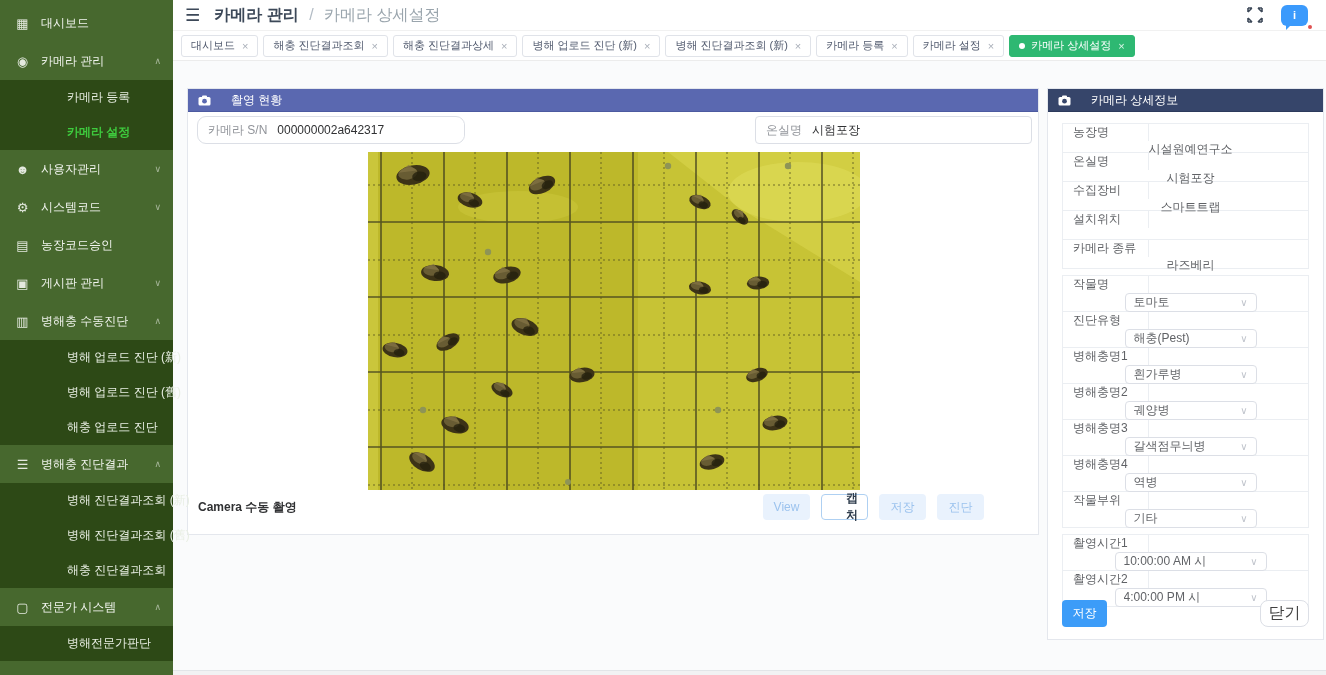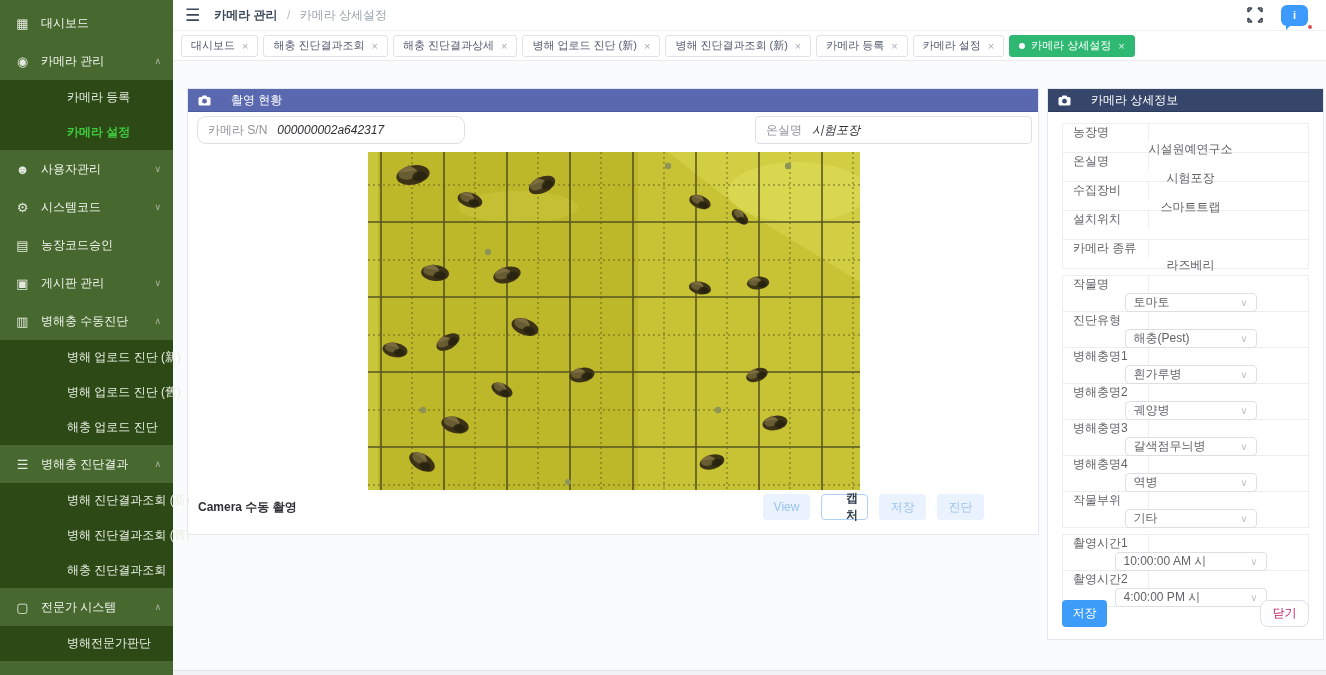--- a/index.html
+++ b/index.html
@@ -10,21 +10,21 @@
   .sidebar { position:absolute; left:0; top:0; width:173px; height:675px; background:#47682e; padding-top:4px; z-index:5; }
   .m-item { display:flex; align-items:center; height:38px; padding:0 12px 0 14px; font-size:12px; color:#f2f5ef; cursor:pointer; white-space:nowrap; }
   .m-item .ico { width:17px; margin-right:10px; font-size:13px; text-align:center; opacity:.92; flex:none; }
   .m-item .chev { margin-left:auto; font-size:9px; opacity:.55; }
   .m-item.sub { height:35px; background:#2d4916; padding-left:40px; color:#e9efe4; }
   .m-item.sub.active { color:#3ecb3e; font-weight:bold; }
 
   
   .topbar { position:absolute; left:173px; top:0; width:1153px; height:31px; background:#fff; border-bottom:1px solid #f1f1f1; display:flex; align-items:center; }
   .burger { font-size:17px; color:#3c4858; margin:0 14px 0 12px; cursor:pointer; line-height:1; }
-  .crumb { font-size:12px; }
+  .crumb { font-size:16px; }
   .crumb .sec { font-weight:bold; color:#3c4858; cursor:pointer; }
   .crumb .sep { color:#b3bcc5; margin:0 6px; }
   .crumb .page { color:#9aa5ad; }
   .top-right { margin-left:auto; display:flex; align-items:center; gap:18px; padding-right:18px; }
   .fs-icon { width:16px; height:16px; cursor:pointer; }
   .chat-bubble { position:relative; width:27px; height:21px; background:#3b9afc; border-radius:6px; color:#fff; font-size:11px; font-weight:bold; display:flex; align-items:center; justify-content:center; cursor:pointer; }
   .chat-bubble:after { content:""; position:absolute; left:5px; bottom:-4px; border:4px solid transparent; border-top-color:#3b9afc; border-left-color:#3b9afc; }
   .chat-dot { position:absolute; right:-4px; bottom:-3px; width:4px; height:4px; border-radius:50%; background:#e05252; }
 
   
@@ -41,21 +41,21 @@
   .content:after { content:""; position:absolute; left:0; bottom:0; width:100%; height:4px; background:#f1f2f3; border-top:1px solid #e2e5e8; }
   .card { position:absolute; background:#fff; border:1px solid #e4e7ed; }
   .card-hd { height:23px; display:flex; align-items:center; gap:20px; padding:0 10px; font-size:12px; color:#fff; }
   .card-main { left:14px; top:27px; width:852px; height:447px; }
   .card-main .card-hd { background:#5a68b0; border-bottom:1px solid #4c5aa0; }
   .card-right { left:874px; top:27px; width:277px; height:552px; }
   .card-right .card-hd { background:#36456a; border-bottom:1px solid #2c3a5c; }
 
   .igroup { position:absolute; height:28px; border:1px solid #dcdfe6; border-radius:4px; display:flex; align-items:center; background:#fff; font-size:12px; overflow:hidden; }
   .igroup .ilabel { padding:0 10px; color:#909399; white-space:nowrap; flex:none; }
-  .igroup input { border:0; outline:0; flex:1; font-size:12px; color:#303133; font-family:inherit; min-width:0;font-style:italic; }
+  .igroup input { border:0; outline:0; flex:1; font-size:12px; color:#303133; font-family:inherit; min-width:0; }
   #grp-sn { left:9px; top:27px; width:268px;border-radius:9px; }
   #grp-gh { left:567px; top:27px; width:277px; }
 
   .photo { position:absolute; left:180px; top:63px; width:492px; height:338px; }
   .photo svg { display:block; }
 
   .foot { position:absolute; left:0; top:405px; width:100%; height:26px; }
   .foot .caption { position:absolute; left:10px; top:5px; font-size:12px; font-weight:bold; color:#303133; }
   .btn { position:absolute; top:0; width:47px; height:26px; border-radius:4px; font-size:12px; display:flex; align-items:center; justify-content:center; cursor:pointer; border:1px solid transparent; }
   .btn.ghost { background:#e9f2fd; color:#9cc3ee; }
@@ -68,21 +68,21 @@
   .rp-row .lb { width:86px; flex:none; padding-left:10px; align-self:stretch; display:flex; align-items:center; border-right:1px solid #ebeef2; }
   .rp-row .vl { padding-left:10px; }
   .t1 .rp-row { height:29px; }
   .t2 .rp-row, .t3 .rp-row { height:36px; }
   .selbox { margin-left:10px; width:132px; height:26px; border:1px solid #dcdfe6; border-radius:4px; display:flex; align-items:center; padding:0 8px; background:#fff; cursor:pointer; }
   .selbox .sv { flex:1; font-size:12px; color:#606266; white-space:nowrap; overflow:hidden; }
   .selbox .ch { color:#c0c4cc; font-size:10px; flex:none; }
   .t3 .selbox { width:152px; }
   .rp-foot { position:absolute; left:0; bottom:12px; width:100%; padding:0 14px; display:flex; justify-content:space-between; }
   .btn-save { width:45px; height:27px; background:#3c9cf8; color:#fff; border-radius:4px; font-size:12px; display:flex; align-items:center; justify-content:center; cursor:pointer; }
-  .btn-close { width:49px; height:27px; background:#fff; color:#be185d; border:1px solid #dcdfe6; border-radius:8px; font-size:12px; display:flex; align-items:center; justify-content:center; cursor:pointer; }
+  .btn-close { width:49px; height:27px; background:#fff; color:#404040; border:1px solid #dcdfe6; border-radius:8px; font-size:16px; display:flex; align-items:center; justify-content:center; cursor:pointer; }
 
   .cam-ico { flex:none; }
 </style>
 </head>
 <body>
 
 <div class="sidebar">
   <div>
 
   <div class="m-item">

